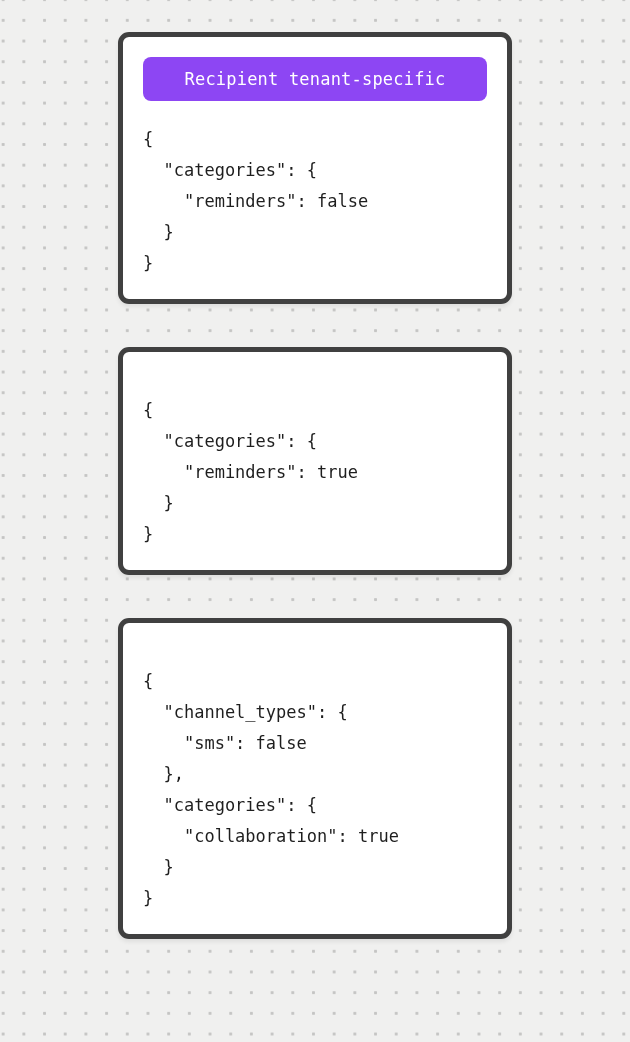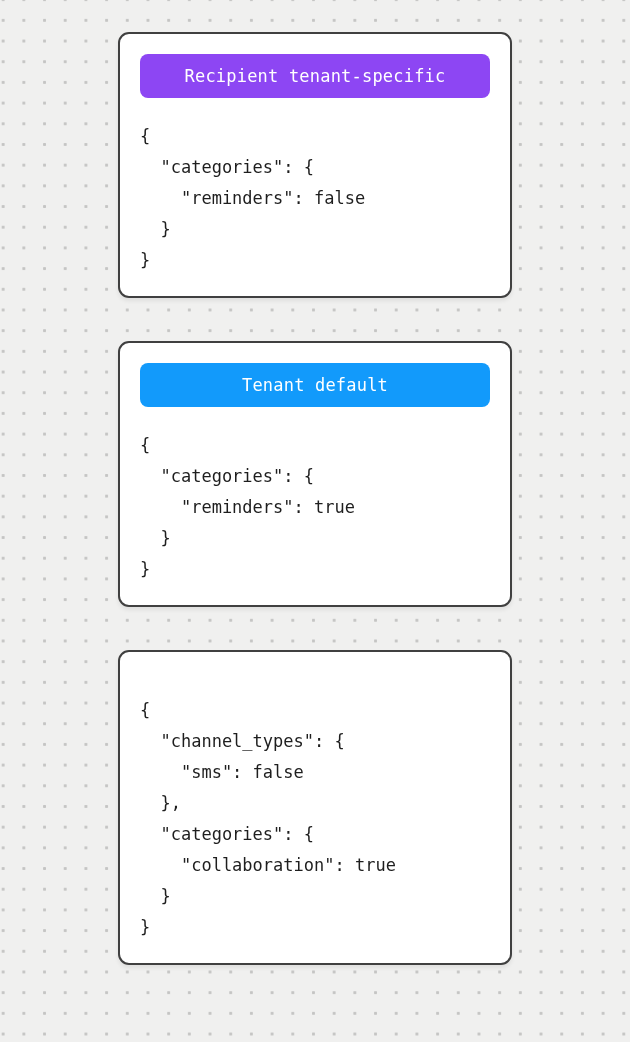--- a/index.html
+++ b/index.html
@@ -21,21 +21,21 @@
   .stage {
     width: 630px;
     height: 1042px;
     position: relative;
   }
 
   .card {
     width: 394px;
     margin: 0 auto;
     background: #ffffff;
-    border: 2px solid #404040;
+    border: 5px solid #404040;
     border-radius: 11px;
     box-shadow: 0 3px 4px rgba(0,0,0,0.07);
     padding: 20px;
   }
 
   .card.first { margin-top: 32px; }
   .card.next  { margin-top: 43px; }
 
   .badge {
     height: 44px;
@@ -69,23 +69,20 @@
       <span>Recipient tenant-specific</span>
     </div>
     <pre class="code">{
   "categories": {
     "reminders": false
   }
 }</pre>
   </section>
 
   <section class="card next">
-    <div class="badge" style="background: rgb(18, 154, 251);">
-      <span>Tenant default</span>
-    </div>
     <pre class="code">{
   "categories": {
     "reminders": true
   }
 }</pre>
   </section>
 
   <section class="card next">
     <pre class="code">{
   "channel_types": {

